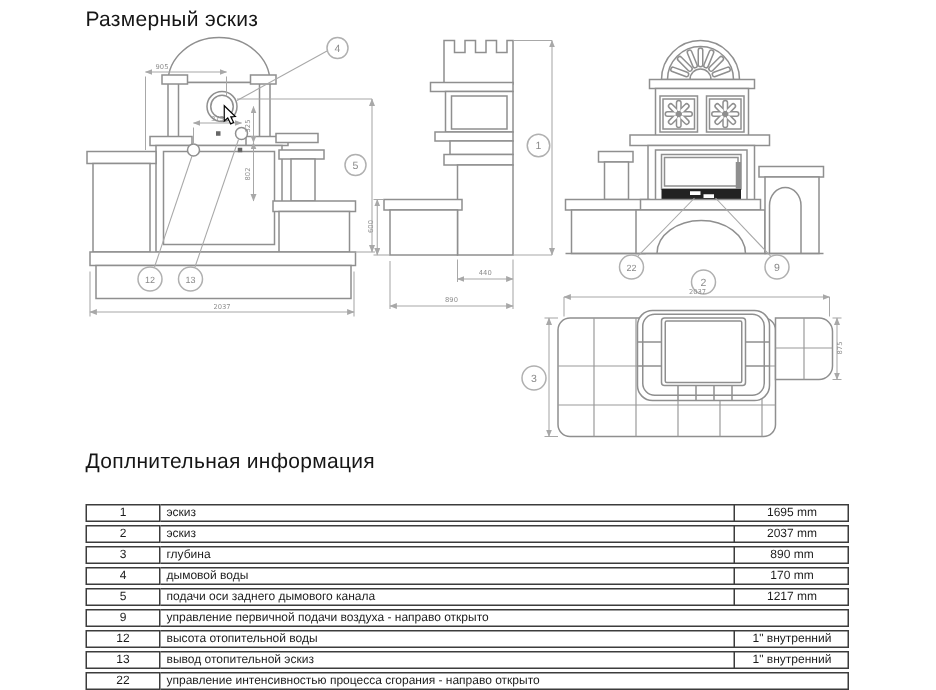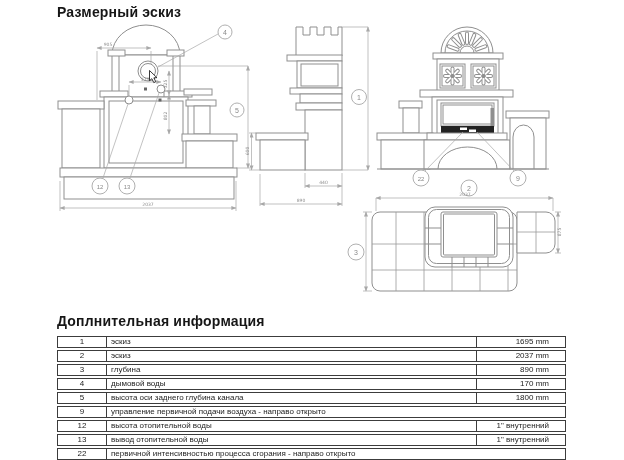--- a/index.html
+++ b/index.html
@@ -1,40 +1,40 @@
 <!DOCTYPE html>
 <html><head>
 <meta charset="utf-8">
 <style>
   html,body{margin:0;padding:0;background:#fff;}
   body{width:624px;height:460px;position:relative;font-family:"Liberation Sans",sans-serif;overflow:hidden;}
-  .hd{position:absolute;left:57px;font-weight:bold;font-size:14px;color:#161616;letter-spacing:.2px;}
+  .hd{position:absolute;left:57px;font-weight:normal;font-size:14px;color:#161616;letter-spacing:.2px;}
   #hd-main{top:4px;}
-  #hd-info{top:313px;}
+  #hd-info{top:299px;}
   #sketch{position:absolute;left:0;top:0;}
   
   .ln{fill:none;stroke:#8f8f8f;stroke-width:1;}
   .lnf{fill:#fff;stroke:#8f8f8f;stroke-width:1;}
   .thin{fill:none;stroke:#9a9a9a;stroke-width:.8;}
   .dim{fill:none;stroke:#a8a8a8;stroke-width:.7;}
   .dtx{fill:#8e8e8e;font-size:4.5px;font-family:"DejaVu Sans",sans-serif;text-anchor:middle;}
   .co{fill:#fff;stroke:#b0b0b0;stroke-width:1;}
   .ctx{fill:#8a8a8a;font-size:7px;font-family:"Liberation Sans",sans-serif;text-anchor:middle;}
   .ctx2{fill:#8a8a8a;font-size:6px;font-family:"Liberation Sans",sans-serif;text-anchor:middle;}
   .po{stroke:#8f8f8f;stroke-width:4;stroke-linecap:round;}
   .pi{stroke:#fff;stroke-width:2;stroke-linecap:round;}
   .dark{fill:#222;stroke:none;}
   
   #tbl-wrap{position:absolute;left:57px;top:334px;}
   table{border-collapse:separate;border-spacing:0 2px;width:509px;table-layout:fixed;}
   td{border-top:1px solid #3c3c3c;border-bottom:1px solid #3c3c3c;border-right:1px solid #3c3c3c;
      font-size:8px;line-height:10px;height:10px;color:#1d1d1d;padding:0 4px;overflow:hidden;white-space:nowrap;}
   td:first-child{border-left:1px solid #3c3c3c;text-align:center;}
   .c-num{width:40px;}
-  .c-val{width:68px;text-align:right;padding-right:16px;}
+  .c-val{width:68px;text-align:center;padding-right:3px;}
 </style>
 </head>
 <body>
 
 <div class="hd" id="hd-main">Размерный эскиз</div>
 
 <svg id="sketch" width="624" height="312" viewBox="0 0 624 312">
   <defs>
     <marker id="ar" markerWidth="6" markerHeight="6" refX="4.6" refY="2" orient="auto-start-reverse" markerUnits="userSpaceOnUse">
       <path d="M0,0 L5,2 L0,4 Z" fill="#a8a8a8"></path>
@@ -291,36 +291,36 @@
           <td class="c-label">глубина</td>
           <td class="c-val">890 mm</td>
         </tr>
         <tr>
           <td class="c-num">4</td>
           <td class="c-label">дымовой воды</td>
           <td class="c-val">170 mm</td>
         </tr>
         <tr>
           <td class="c-num">5</td>
-          <td class="c-label">высота оси заднего глубина канала</td>
-          <td class="c-val">1800 mm</td>
+          <td class="c-label">подачи оси заднего дымового канала</td>
+          <td class="c-val">1217 mm</td>
         </tr>
         <tr>
           <td class="c-num">9</td>
           <td class="c-label" colspan="2">управление первичной подачи воздуха - направо открыто</td>
         </tr>
         <tr>
           <td class="c-num">12</td>
           <td class="c-label">высота отопительной воды</td>
           <td class="c-val">1" внутренний</td>
         </tr>
         <tr>
           <td class="c-num">13</td>
-          <td class="c-label">вывод отопительной воды</td>
+          <td class="c-label">вывод отопительной эскиз</td>
           <td class="c-val">1" внутренний</td>
         </tr>
         <tr>
           <td class="c-num">22</td>
-          <td class="c-label" colspan="2">первичной интенсивностью процесса сгорания - направо открыто</td>
+          <td class="c-label" colspan="2">управление интенсивностью процесса сгорания - направо открыто</td>
         </tr>
       </tbody>
   </table>
 </div>
 
 </body></html>

